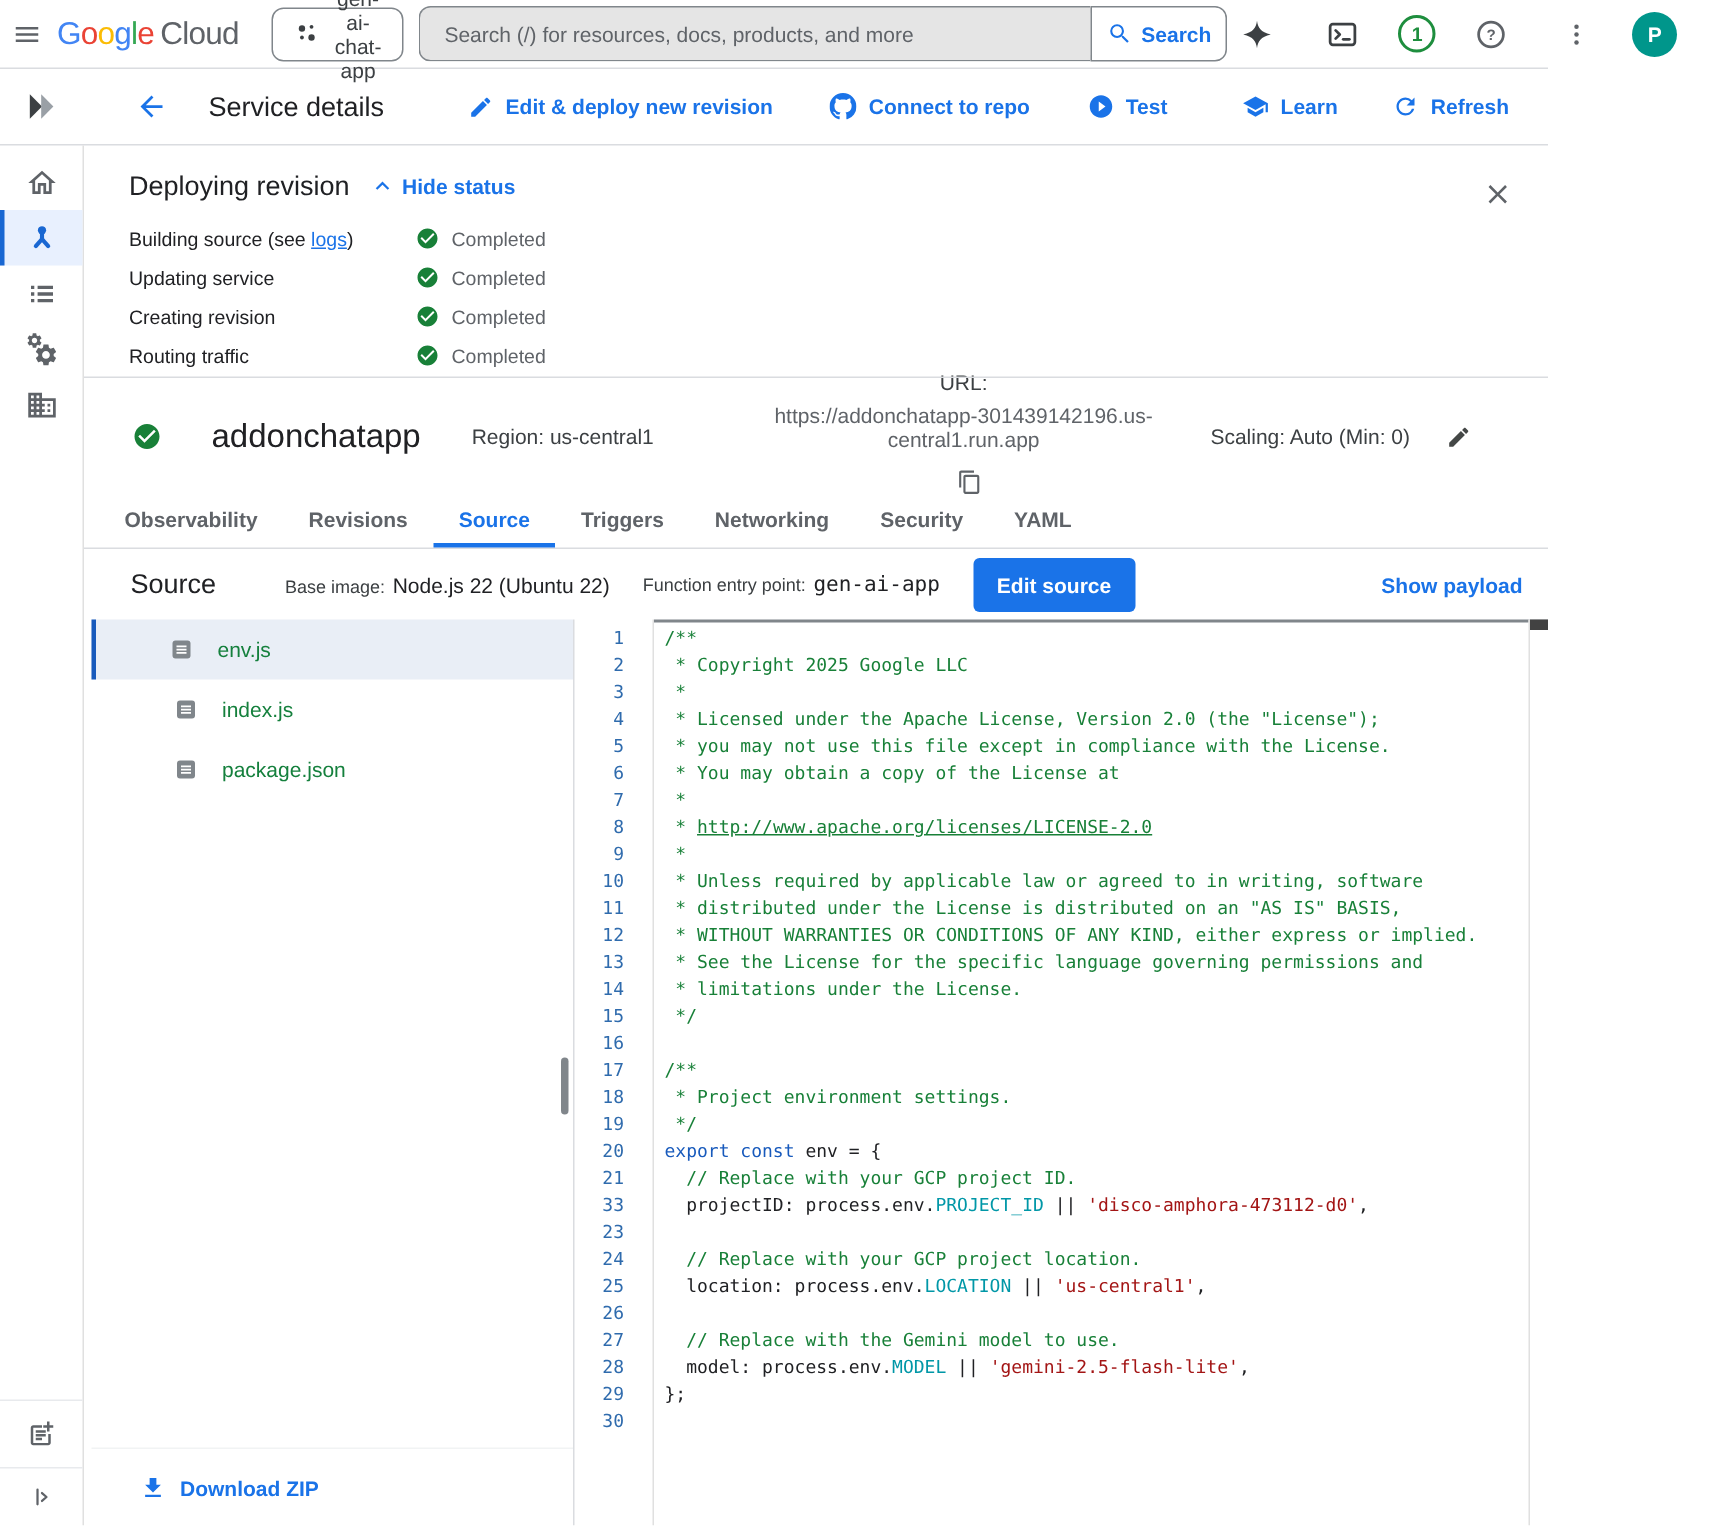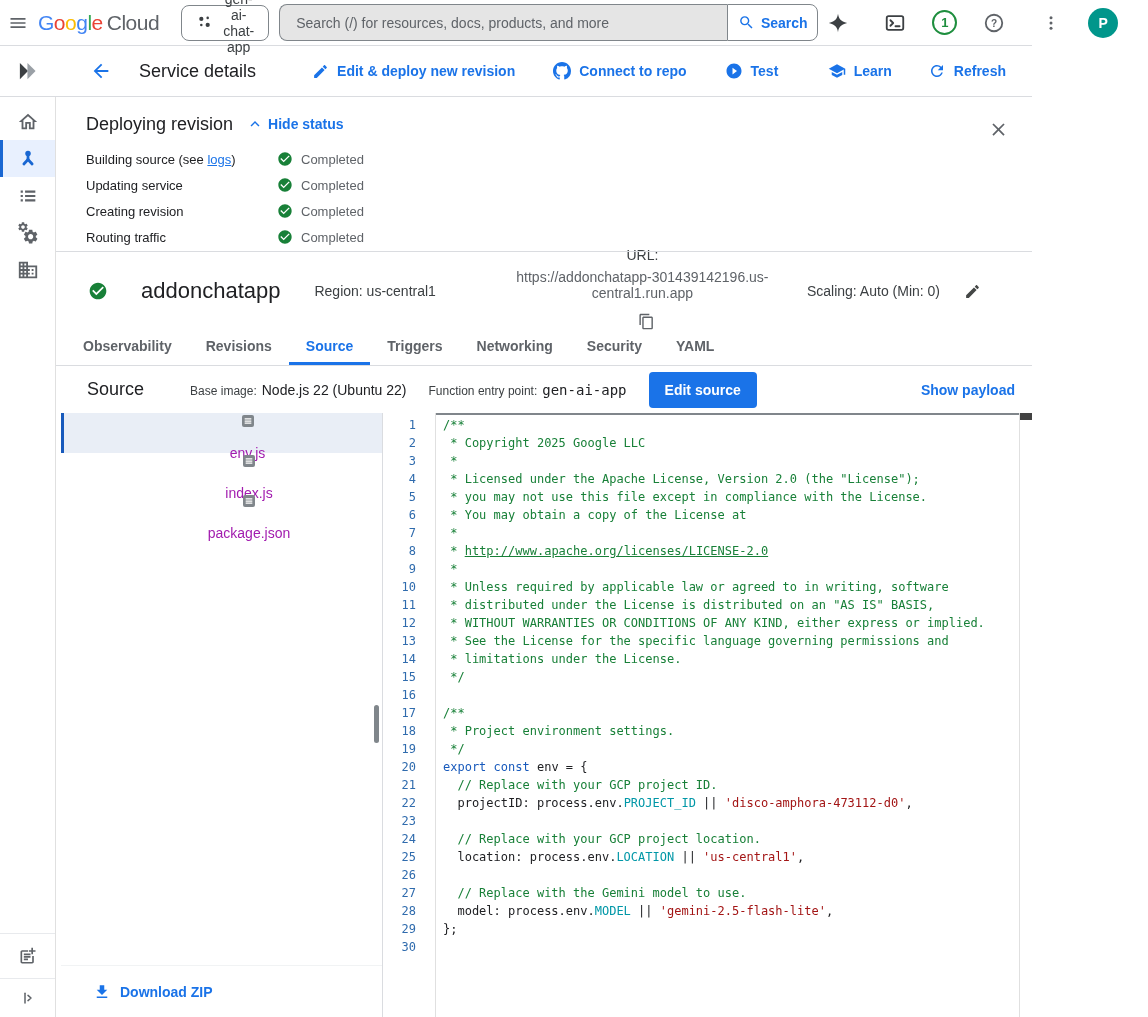--- a/index.html
+++ b/index.html
@@ -92,21 +92,21 @@
   .bp-base { margin-left:46px; }
   .bp-entry { margin-left:22px; }
   .edit-source-btn { margin-left:22px; height:36px; padding:0 16px; background:#1a73e8; color:#fff;
     font-size:14px; font-weight:bold; border-radius:4px; }
   .show-payload { margin-left:auto; color:#1a73e8; font-size:14px; font-weight:bold; }
 
   
   .source-body { flex:1; min-height:0; display:flex; padding-left:5px; }
   .file-panel { width:322px; flex:0 0 322px; border-right:1px solid #dadce0; position:relative; }
   .file-item { height:40px; display:flex; align-items:center; gap:16px; padding-left:52px;
-    font-size:14px; color:#a21caf; border-left:3px solid transparent; cursor:pointer;flex-direction:column; }
+    font-size:14px; color:#15803d; border-left:3px solid transparent; cursor:pointer; }
   .file-item.selected { background:#e9eef6; border-left-color:#185abc; padding-left:49px; }
   .panel-thumb { position:absolute; right:3px; top:292px; width:5px; height:38px;
     background:#80868b; border-radius:3px; }
   .download-bar { position:absolute; left:0; right:0; bottom:0; height:52px; display:flex;
     align-items:center; gap:9px; padding-left:32px; border-top:1px solid #f1f3f4;
     color:#1a73e8; font-size:14px; font-weight:bold; cursor:pointer; }
 
   .editor { flex:1; min-width:0; display:flex; font-family:"DejaVu Sans Mono", monospace;
     font-size:12px; line-height:18px; position:relative; }
   .gutter { width:53px; flex:0 0 53px; padding:3px 19px 0 0; text-align:right; color:#2f6bad;
@@ -514,21 +514,21 @@
               <div>12</div>
               <div>13</div>
               <div>14</div>
               <div>15</div>
               <div>16</div>
               <div>17</div>
               <div>18</div>
               <div>19</div>
               <div>20</div>
               <div>21</div>
-              <div>22</div>
+              <div>33</div>
               <div>23</div>
               <div>24</div>
               <div>25</div>
               <div>26</div>
               <div>27</div>
               <div>28</div>
               <div>29</div>
               <div>30</div>
             </div>
           <div class="code-wrap">

